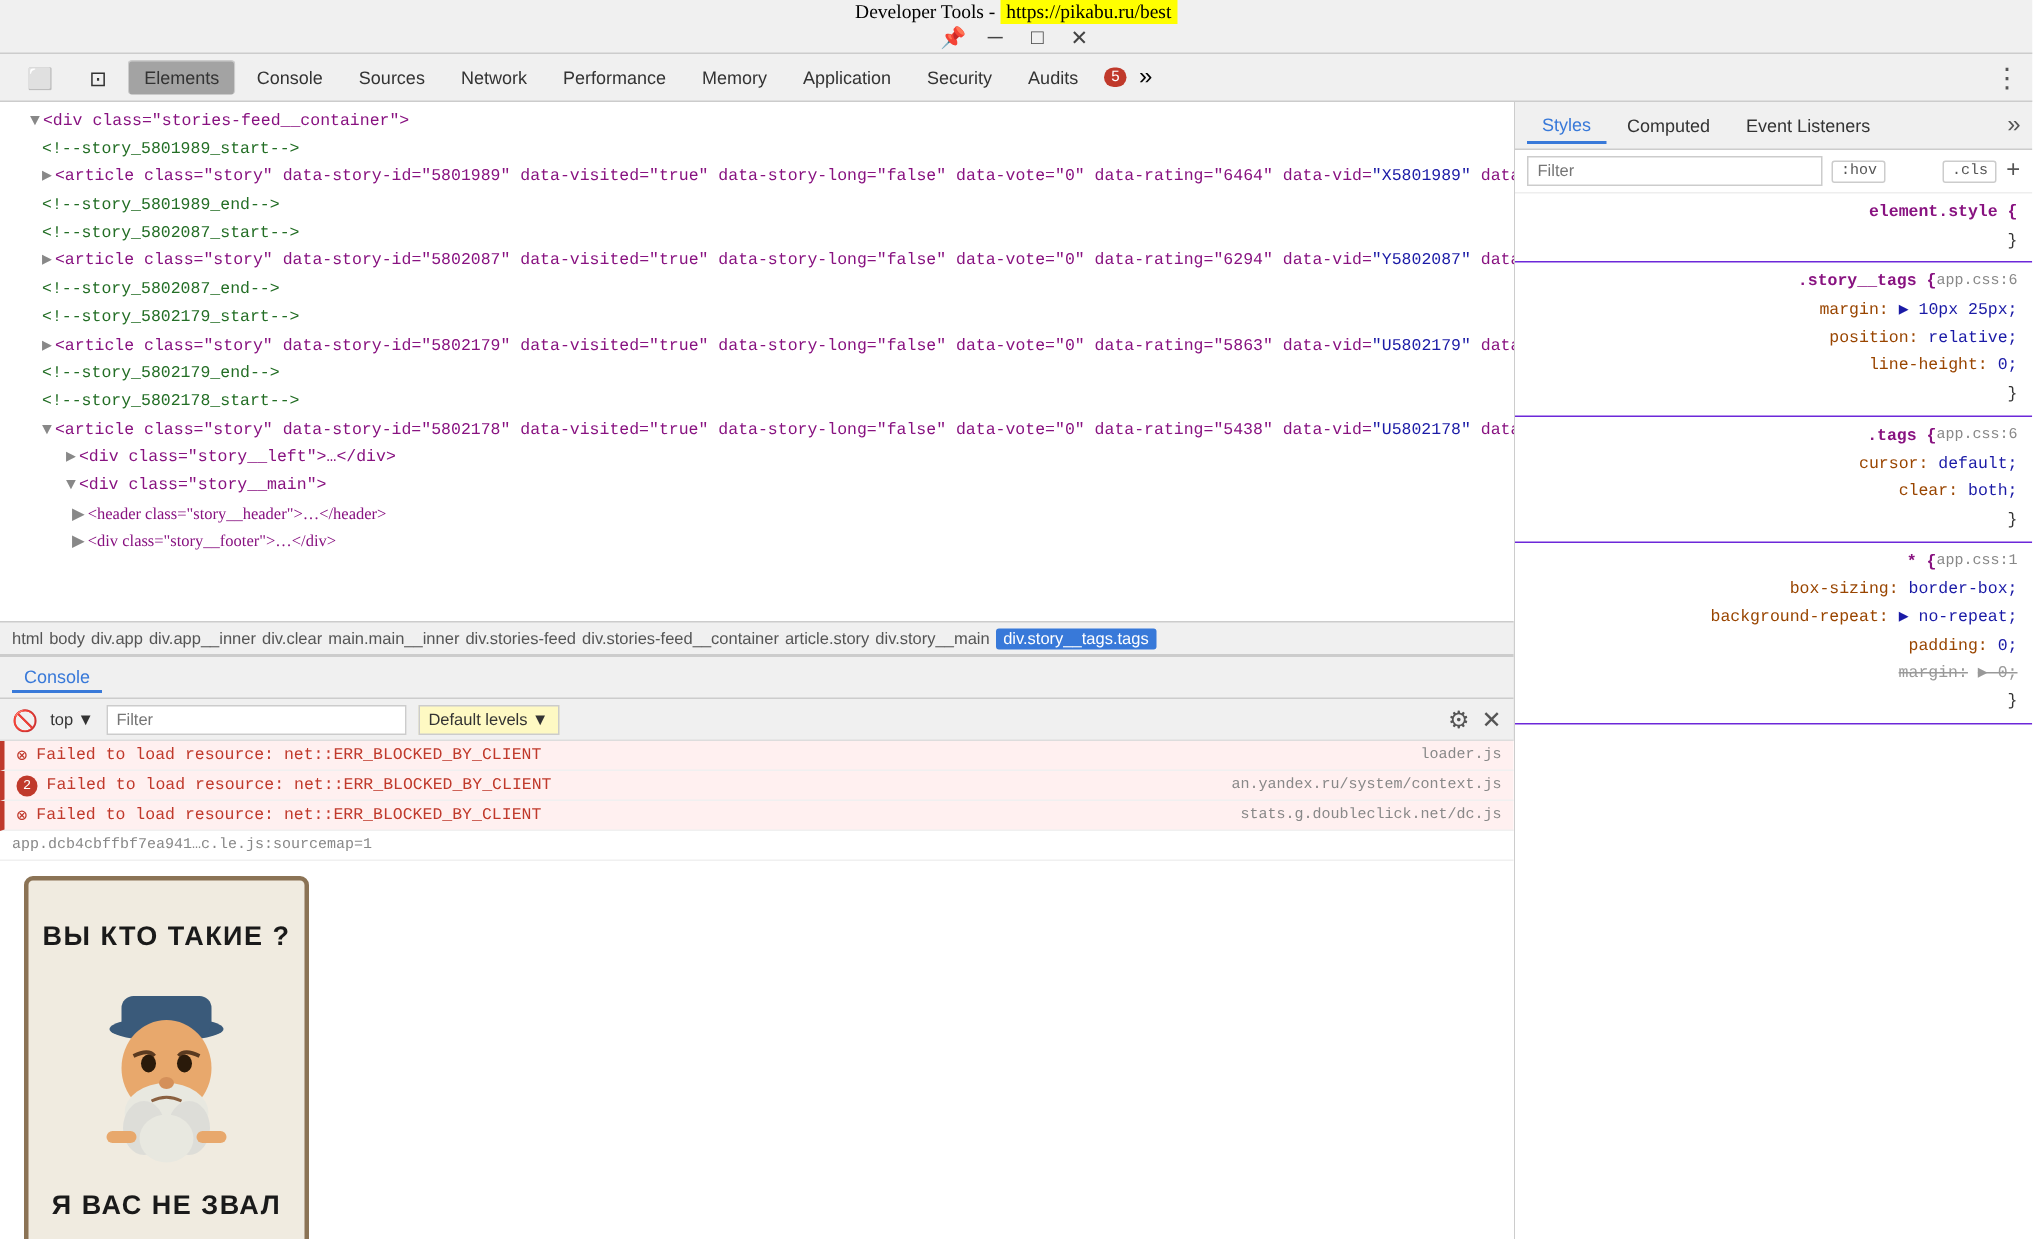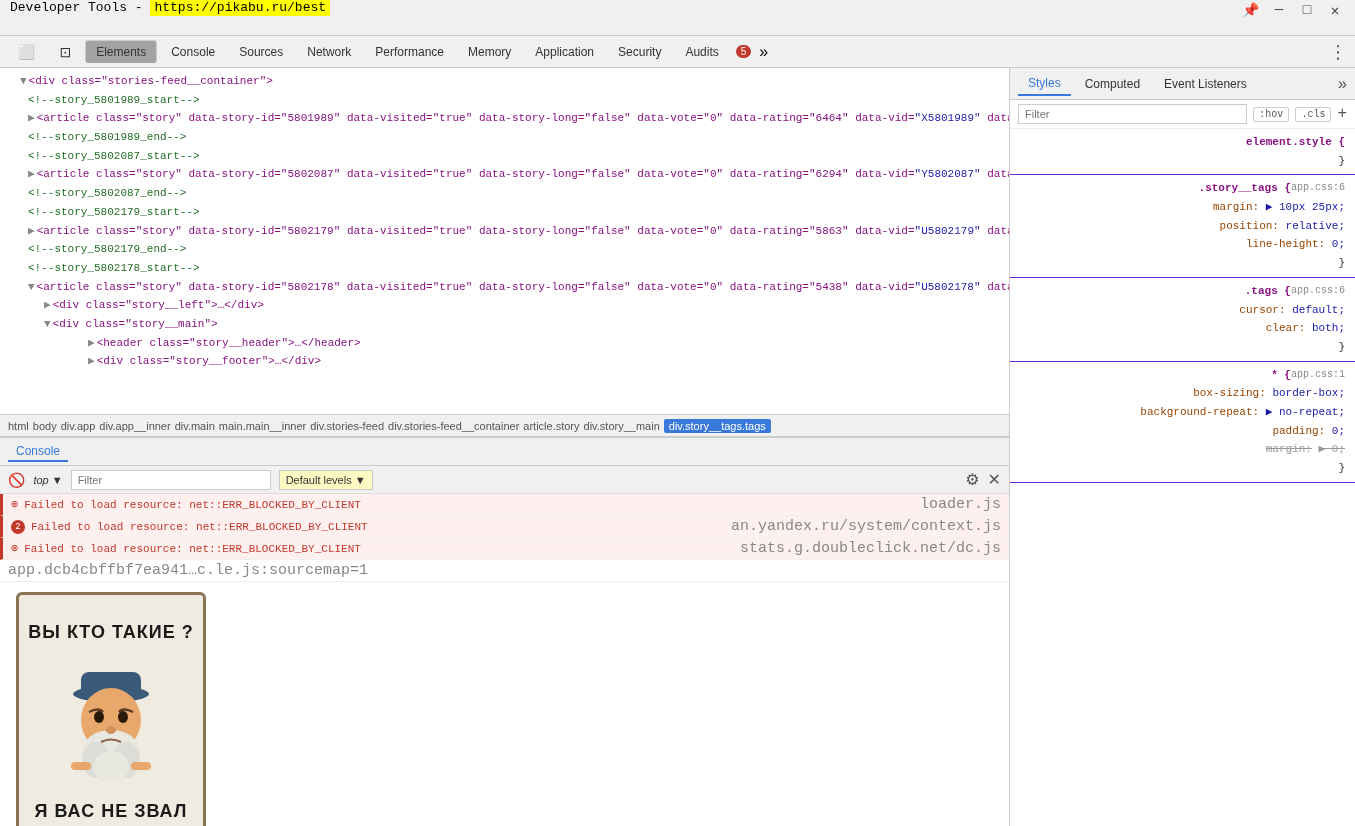--- a/index.html
+++ b/index.html
@@ -3,24 +3,26 @@
   <meta charset="utf-8">
   <style>
     * { box-sizing: border-box; margin: 0; padding: 0; }
     body { font-family: 'Consolas', 'Courier New', monospace; font-size: 12px; background: #ffffff; overflow: hidden; }
 
     
     .title-bar {
       background: #f0f0f0;
       height: 36px;
       display: flex;
+      align-items: center;
       padding: 0 10px;
       border-bottom: 1px solid #ccc;
       font-size: 13px;
-      font-family: Liberation Mono, monospace;
+      font-family: Liberation Serif, serif;
+      flex-direction: column;
     }
     .title-bar-text { flex: 1; }
     .title-url { background: #ffff00; padding: 1px 4px; }
     .title-controls { display: flex; gap: 8px; }
     .title-btn { width: 20px; height: 20px; display: flex; align-items: center; justify-content: center; cursor: pointer; font-size: 14px; color: #444; }
 
     
     .tab-bar {
       background: #f0f0f0;
       height: 32px;
@@ -77,21 +79,21 @@
 
     .dom-line {
       padding: 0 8px 0 20px;
       white-space: nowrap;
       cursor: default;
       position: relative;
     }
 
     .indent-1 { padding-left: 28px; }
     .indent-2 { padding-left: 44px; }
-    .indent-3 { padding-left: 88px; }
+    .indent-3 { padding-left: 48px; font-family: Liberation Serif, serif; }
 
     .tag { color: #881280; }
     .attr-value { color: #1a1aa6; }
     .comment { color: #236e25; }
     .tri { color: #888; margin-right: 2px; cursor: pointer; }
 
     
     .breadcrumb {
       background: #f0f0f0;
       border-top: 1px solid #ccc;
@@ -146,21 +148,20 @@
       font-family: Arial, sans-serif;
       font-size: 11px;
     }
     .console-icon-btn { cursor: pointer; font-size: 14px; color: #555; }
     .console-dropdown {
       display: flex;
       gap: 3px;
       font-size: 11px;
       cursor: pointer;
       color: #333;
-      font-style: italic;
     }
     .console-filter-input {
       border: 1px solid #ccc;
       height: 20px;
       padding: 0 6px;
       font-size: 11px;
       width: 200px;
       background: white;
       outline: none;
     }
@@ -188,21 +189,21 @@
       display: flex;
       align-items: center;
       padding: 2px 8px;
       border-bottom: 1px solid #f0f0f0;
       min-height: 20px;
       gap: 6px;
     }
     .console-msg.error { background: #fff0f0; border-left: 3px solid #c0392b; }
     .console-msg-icon { font-size: 12px; color: #c0392b; flex-shrink: 0; }
     .console-msg-text { color: #c0392b; flex: 1; }
-    .console-msg-source { color: #888; margin-left: auto; text-align: left; font-size: 15px; white-space: nowrap; }
+    .console-msg-source { color: #888; margin-left: auto; text-align: left; font-size: 10px; white-space: nowrap; }
     .console-msg-badge {
       background: #c0392b;
       color: white;
       border-radius: 50%;
       width: 14px;
       height: 14px;
       display: flex;
       align-items: center;
       justify-content: center;
       font-size: 9px;
@@ -303,20 +304,21 @@
       border-radius: 2px;
       white-space: nowrap;
     }
     .styles-filter-cls {
       font-size: 10px;
       color: #555;
       cursor: pointer;
       border: 1px solid #ccc;
       padding: 1px 5px;
       border-radius: 2px;
+      margin-left: 32px;
     }
     .styles-add-btn {
       font-size: 16px;
       cursor: pointer;
       color: #555;
     }
 
     .styles-content {
       flex: 1;
       overflow-y: auto;
@@ -426,21 +428,21 @@
 
     <div class="breadcrumb">
       <span class="breadcrumb-item">html</span>
       <span> </span>
       <span class="breadcrumb-item">body</span>
       <span> </span>
       <span class="breadcrumb-item">div.app</span>
       <span> </span>
       <span class="breadcrumb-item">div.app__inner</span>
       <span> </span>
-      <span class="breadcrumb-item">div.main</span>
+      <span class="breadcrumb-item">div.clear</span>
       <span> </span>
       <span class="breadcrumb-item">main.main__inner</span>
       <span> </span>
       <span class="breadcrumb-item">div.stories-feed</span>
       <span> </span>
       <span class="breadcrumb-item">div.stories-feed__container</span>
       <span> </span>
       <span class="breadcrumb-item">article.story</span>
       <span> </span>
       <span class="breadcrumb-item">div.story__main</span>

